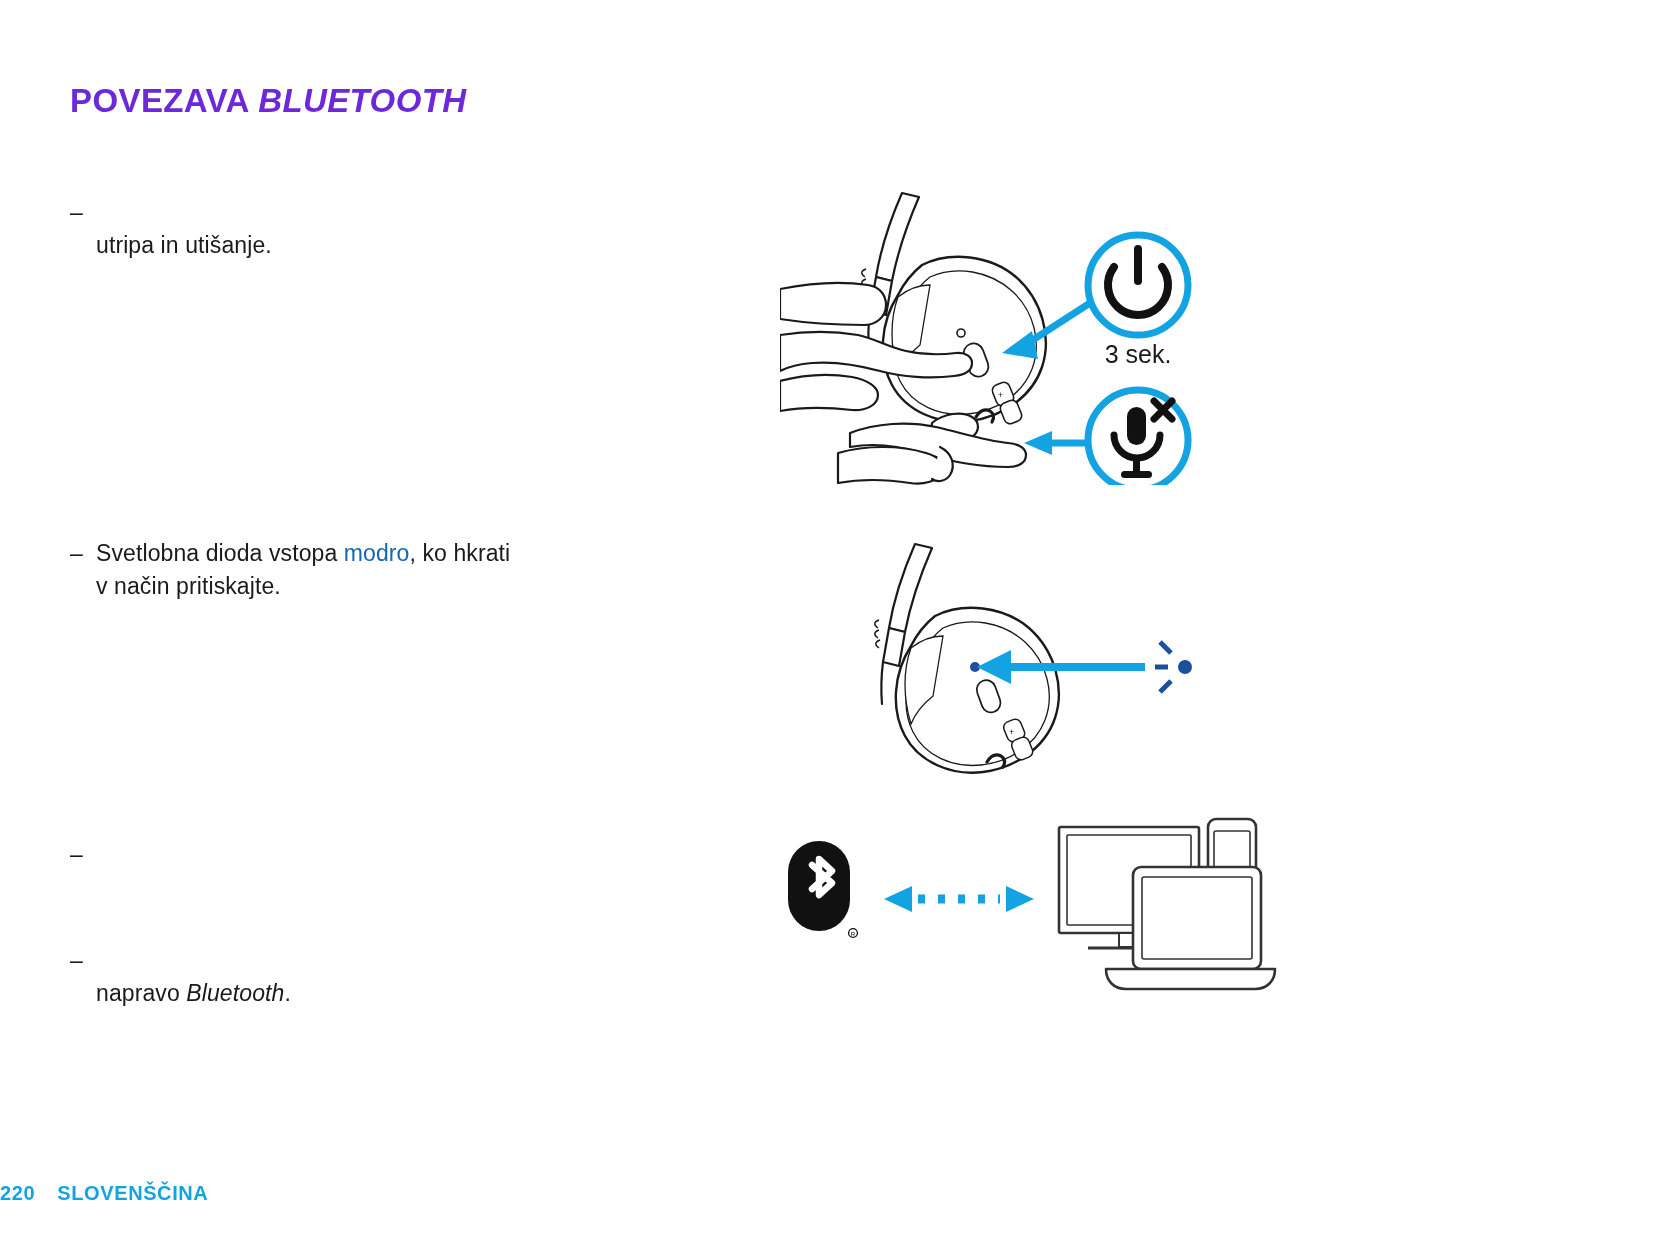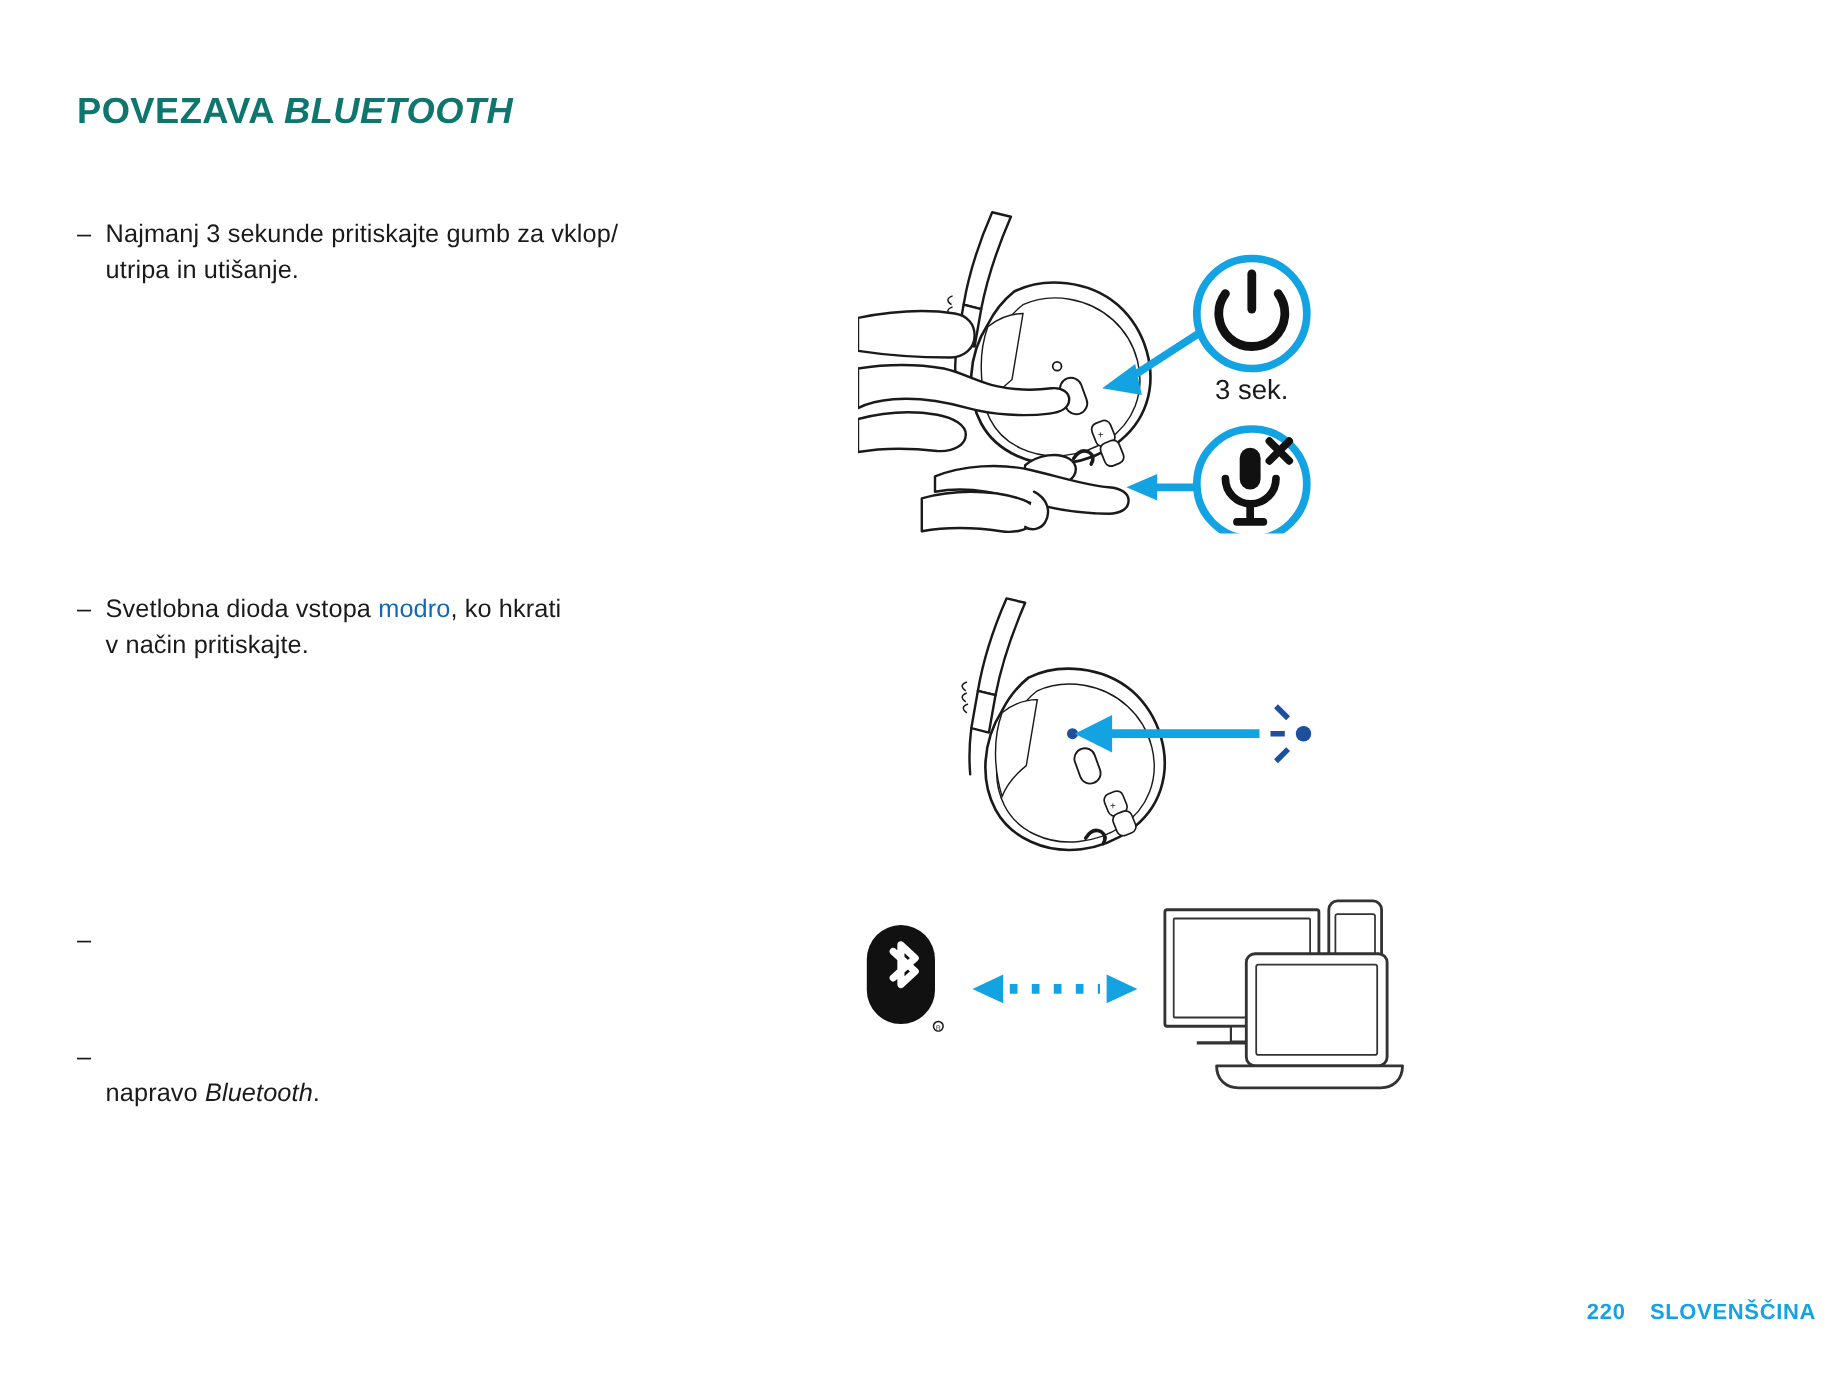--- a/index.html
+++ b/index.html
@@ -23,21 +23,21 @@
   }
 
   
   .page-title {
     position: absolute;
     left: 70px;
     top: 60px;
     font-size: 33px;
     font-weight: bold;
     letter-spacing: 0.4px;
-    color: #0f766e;
+    color: #6d28d9;
     white-space: nowrap;
   }
   .page-title .italic {
     font-style: italic;
   }
 
   
   .bullets {
     position: absolute;
     left: 70px;
@@ -76,23 +76,23 @@
     position: absolute;
   }
   #figure-power   { left: 780px; top: 185px;  width: 430px; height: 300px; }
   #figure-led     { left: 855px; top: 540px;  width: 340px; height: 275px; }
   #figure-pairing { left: 780px; top: 815px;  width: 500px; height: 200px; }
 
   
   .footer {
     position: absolute;
     left: 0;
-    right: 16px;
+    right: 1px;
     top: 1182px;
-    text-align: right;
+    text-align: left;
     font-size: 20px;
     font-weight: bold;
     color: #13a3e2;
     letter-spacing: 0.6px;
   }
   .footer .page-num { margin-right: 16px; }
   .footer span { display: inline; }
 </style>
 </head>
 <body>
@@ -102,21 +102,21 @@
   <h1 class="page-title">
     <span>POVEZAVA</span>
     <span class="italic">BLUETOOTH</span>
   </h1>
 
   <div class="bullets">
 
     <div class="bullet-item" id="bullet-0">
       <span class="bullet-dash">–</span>
       <span class="bullet-text">
-        <span>Najmanj 3 sekunde pritiskajte gumb za vklop/</span><br>
+        <br>
         <span>utripa in utišanje.</span>
       </span>
     </div>
 
     <div class="bullet-item" id="bullet-1">
       <span class="bullet-dash">–</span>
       <span class="bullet-text">
         <span>Svetlobna dioda vstopa </span><span class="accent">modro</span><span>, ko hkrati</span><br>
         <span>v način pritiskajte.</span>
       </span>

